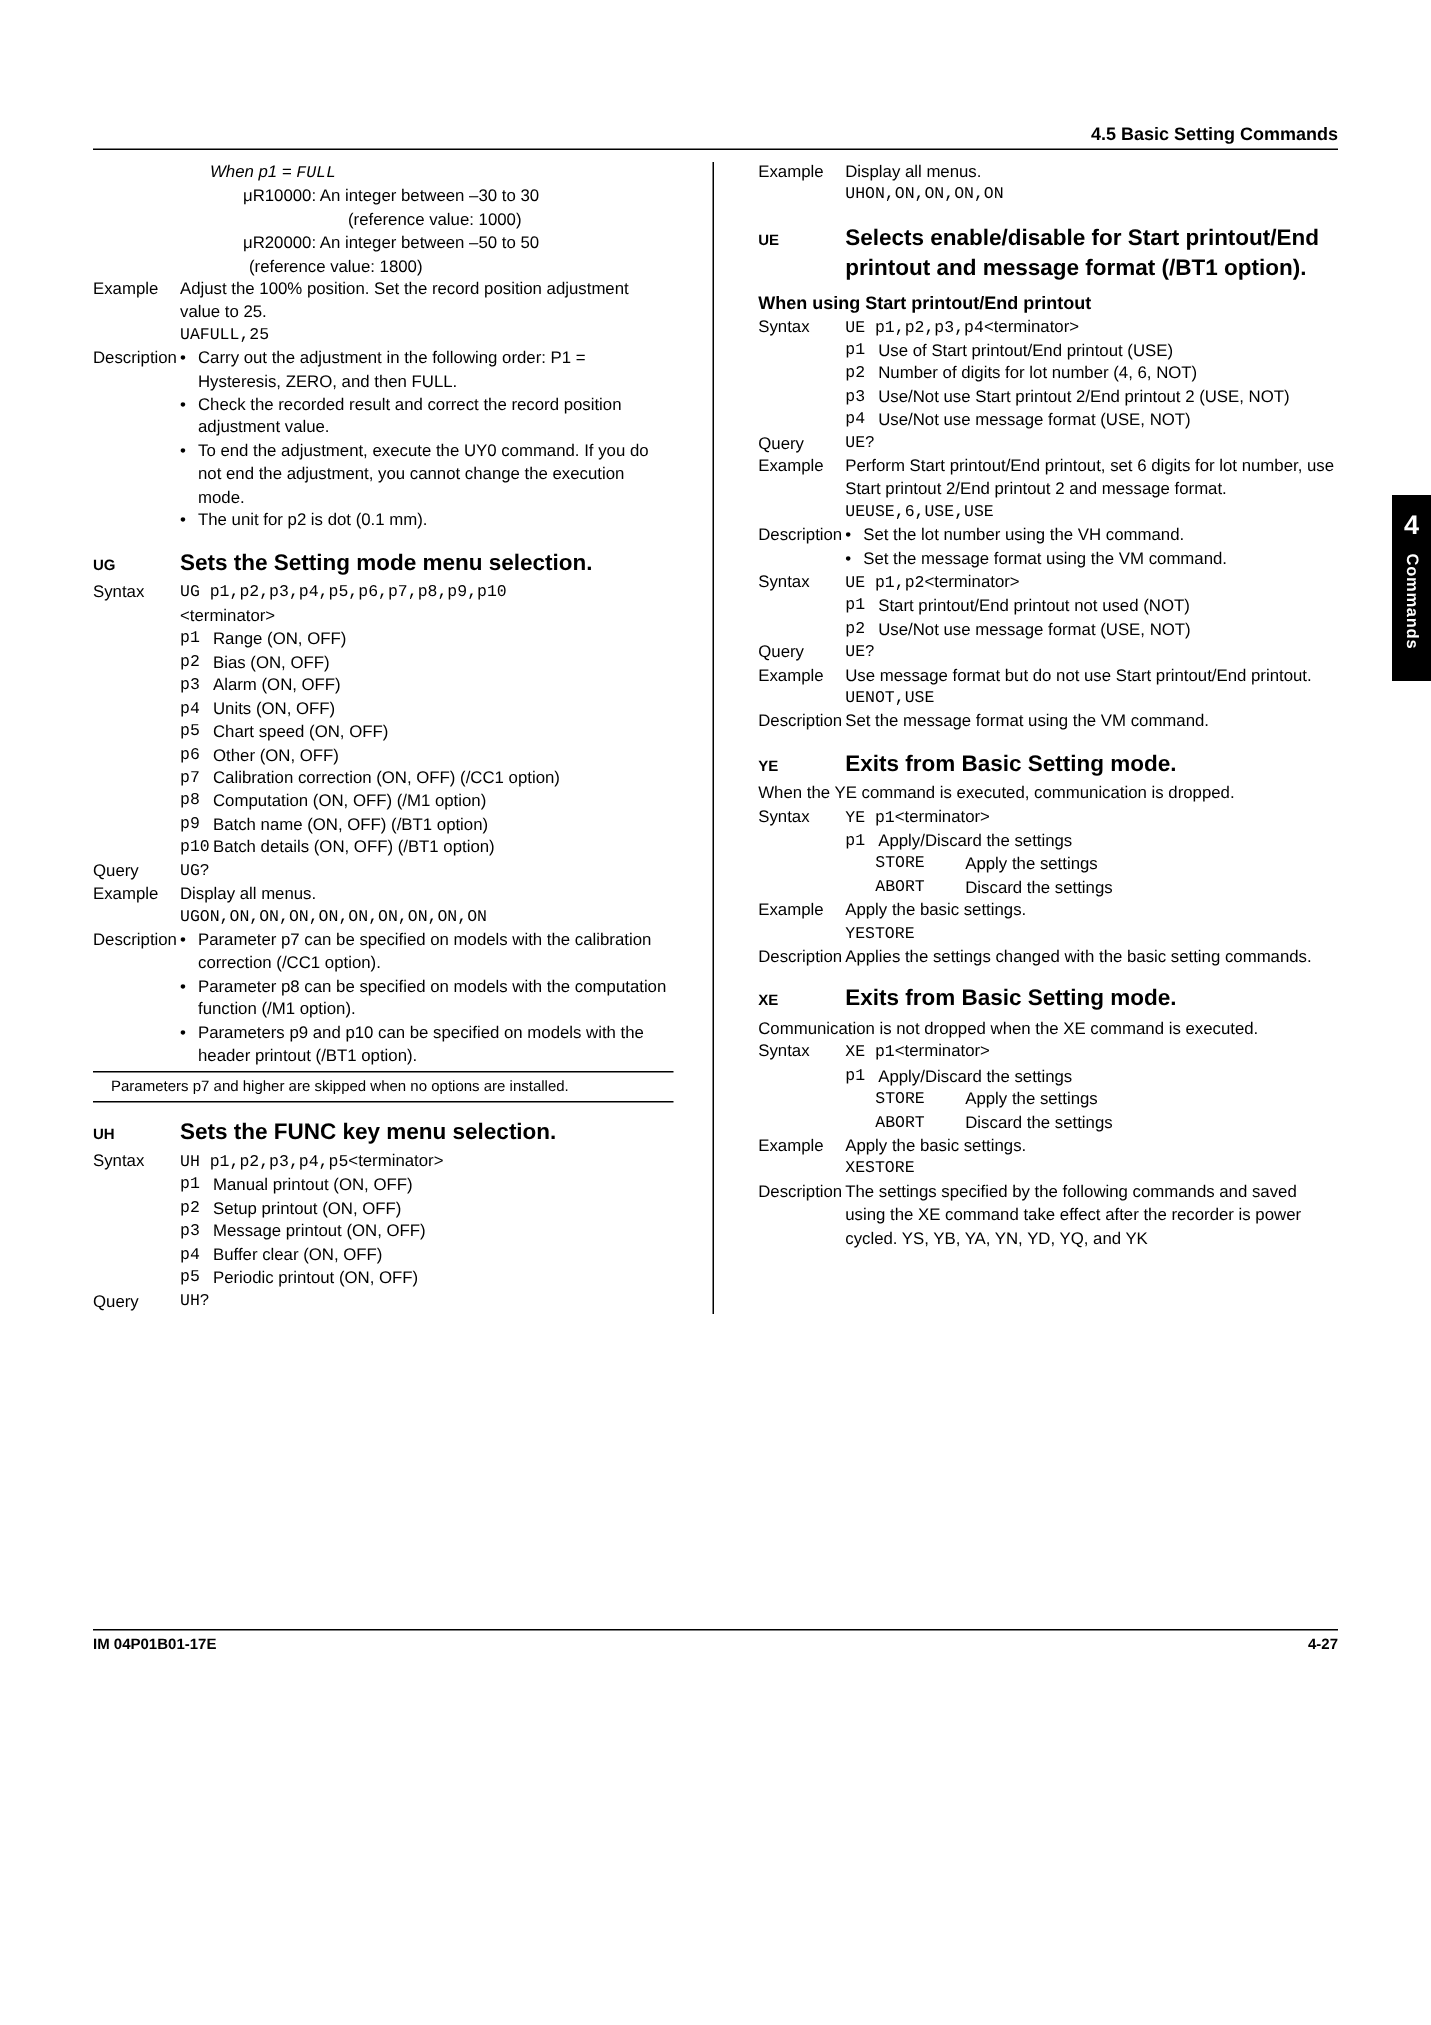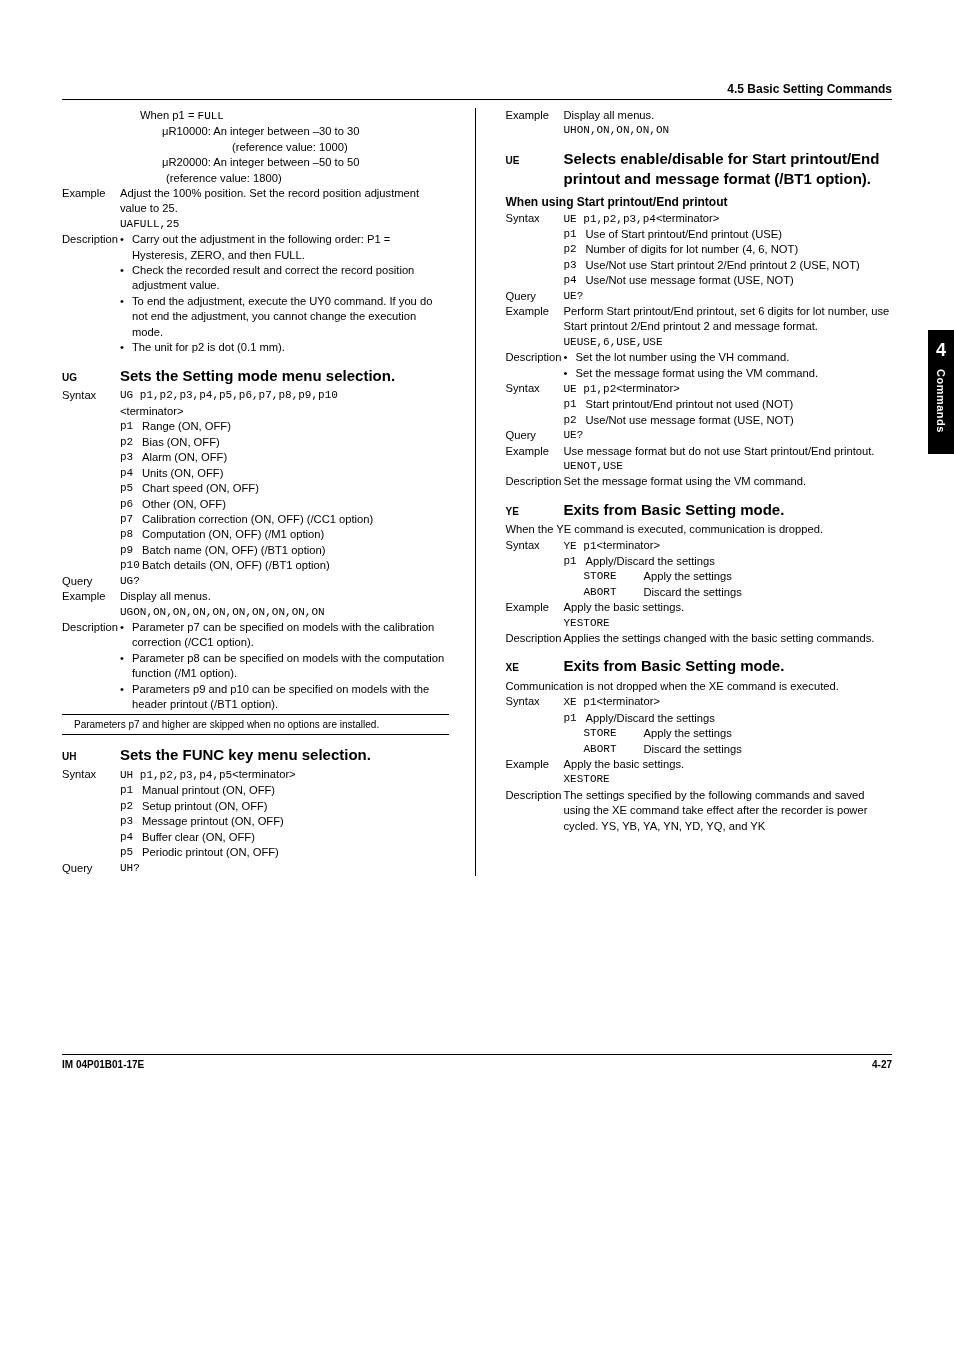--- a/index.html
+++ b/index.html
@@ -4,36 +4,36 @@
 <style>
   * { box-sizing: border-box; margin: 0; padding: 0; }
   html, body { width: 954px; height: 1350px; background: #fff; font-family: Arial, Helvetica, sans-serif; color: #000; }
   .page { position: relative; width: 954px; height: 1130px; padding: 82px 62px 40px 62px; }
   .section-header { font-size: 12px; font-weight: bold; text-align: right; border-bottom: 1.5px solid #000; padding-bottom: 3px; margin-bottom: 8px; }
   .columns { display: flex; gap: 20px; }
   .col { width: 400px; font-size: 11.2px; line-height: 1.38; }
   .row { display: flex; }
   .lbl { width: 58px; flex-shrink: 0; }
   .indent1 { margin-left: 58px; }
-  .indent2 { margin-left: 78px; }
+  .indent2 { margin-left: 78px; font-style: italic; }
   .indent3 { margin-left: 100px; }
   .mono { font-family: "Courier New", monospace; font-size: 11px; }
   .cmd-title { display: flex; align-items: baseline; margin-top: 10px; margin-bottom: 2px; }
   .cmd-code { font-size: 10px; font-weight: bold; width: 58px; }
   .cmd-desc { font-size: 15px; font-weight: bold; flex: 1; }
   .subhead { font-weight: bold; font-size: 12px; margin-top: 4px; }
   .bullet-row { display: flex; }
   .bullet-dot { width: 12px; text-align: left; }
   .note-head { font-style: italic; font-weight: bold; font-size: 12px; margin-top: 8px; }
   .note-line { border-top: 1px solid #000; margin-top: 1px; margin-bottom: 3px; }
   .note-txt { font-size: 10px; line-height: 1.3; margin-left: 12px; margin-bottom: 3px; }
   .side-tab { position: absolute; right: 0; top: 330px; width: 26px; height: 124px; background: #000; color: #fff; display: flex; flex-direction: column; align-items: center; padding-top: 10px; }
   .side-tab .num { font-size: 18px; font-weight: bold; margin-bottom: 8px; }
   .side-tab .vtxt { writing-mode: vertical-rl; font-size: 11px; font-weight: bold; letter-spacing: 0.5px; }
-  .footer { position: absolute; bottom: 60px; left: 62px; right: 62px; border-top: 1px solid #000; display: flex; justify-content: space-between; font-size: 10px; padding-top: 4px; font-weight: bold; }
+  .footer { position: absolute; bottom: 28px; left: 62px; right: 62px; border-top: 1px solid #000; display: flex; justify-content: space-between; font-size: 10px; padding-top: 4px; font-weight: bold; }
   .p-row { display: flex; }
   .p-code { width: 22px; font-family: "Courier New", monospace; font-size: 11px; }
   .p-txt { flex: 1; }
   .v-sep { border-left: 1px solid #000; margin: 0 10px 0 6px; }
 </style>
 </head>
 <body>
 
 <div class="page">
   <div class="section-header">4.5  Basic Setting Commands</div>

